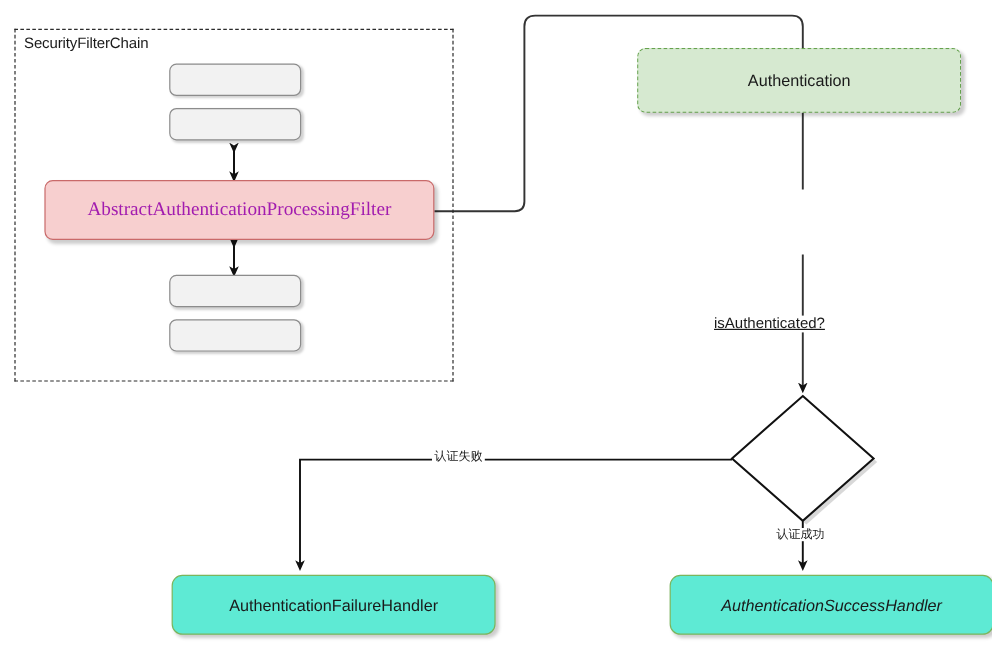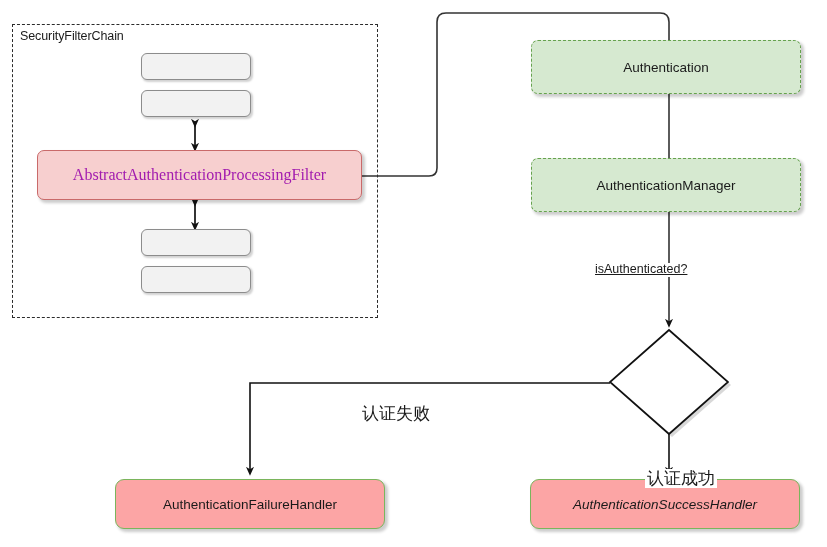--- a/index.html
+++ b/index.html
@@ -75,42 +75,42 @@
   .node.comp-dashed {
     background: #d6e9d0;
     border: 1.5px dashed #66a24e;
     color: #1a1a1a;
     font-size: 13.5px;
     box-shadow: 2.5px 2.5px 3px rgba(0,0,0,0.20);
   }
 
   
   .node.comp-solid {
-    background: #fca5a5;
+    background: #5eead4;
     border: 1.5px solid #7ab55c;
     color: #1a1a1a;
     font-size: 13.5px;
     border-radius: 9px;
     box-shadow: 2.5px 2.5px 3px rgba(0,0,0,0.20);
+    margin-left: 28px;
   }
 
   
   .edge-label {
     position: absolute;
     font-size: 12.5px;
     color: #1a1a1a;
     white-space: nowrap;
     background: #ffffff;
     padding: 0 2px;
     line-height: 1.1;
   }
   .edge-label.cjk {
     font-family: "DejaVu Sans", sans-serif;
-    font-size: 17px;
-    margin-top: 29px;
+    font-size: 10px;
   }
 </style>
 </head>
 <body>
 
 <div id="canvas">
 
   <svg id="edges" viewBox="0 0 827 547" xmlns="http://www.w3.org/2000/svg">
     <defs>
       <marker id="arrowEnd" markerWidth="10" markerHeight="10" refX="5.2" refY="4" orient="auto" markerUnits="userSpaceOnUse">
@@ -155,21 +155,20 @@
   <div class="node filter-slot" style="left:141px; top:90px; width:110px; height:27px;"></div>
 
   <div class="node filter-slot" style="left:141px; top:229px; width:110px; height:27px;"></div>
 
   <div class="node filter-slot" style="left:141px; top:266px; width:110px; height:27px;"></div>
 
   <div class="node filter-active" style="left:37px; top:150px; width:325px; height:50px;">AbstractAuthenticationProcessingFilter</div>
 
   <div class="node comp-dashed" style="left:531px; top:40px; width:270px; height:54px;">Authentication</div>
 
-  <div class="node comp-dashed" style="left:531px; top:158px; width:270px; height:54px;">AuthenticationManager</div>
 
   <div class="node comp-solid" style="left:115px; top:479px; width:270px; height:50px;">AuthenticationFailureHandler</div>
 
   <div class="node comp-solid" style="left:530px; top:479px; width:270px; height:50px;font-style:italic;">AuthenticationSuccessHandler</div>
 
   <div class="edge-label" style="left:593px; top:263px;text-decoration:underline;">isAuthenticated?</div>
 
   <div class="edge-label cjk" style="left:360px; top:375px;">认证失败</div>
 
   <div class="edge-label cjk" style="left:645px; top:440px;text-align:center;">认证成功</div>

